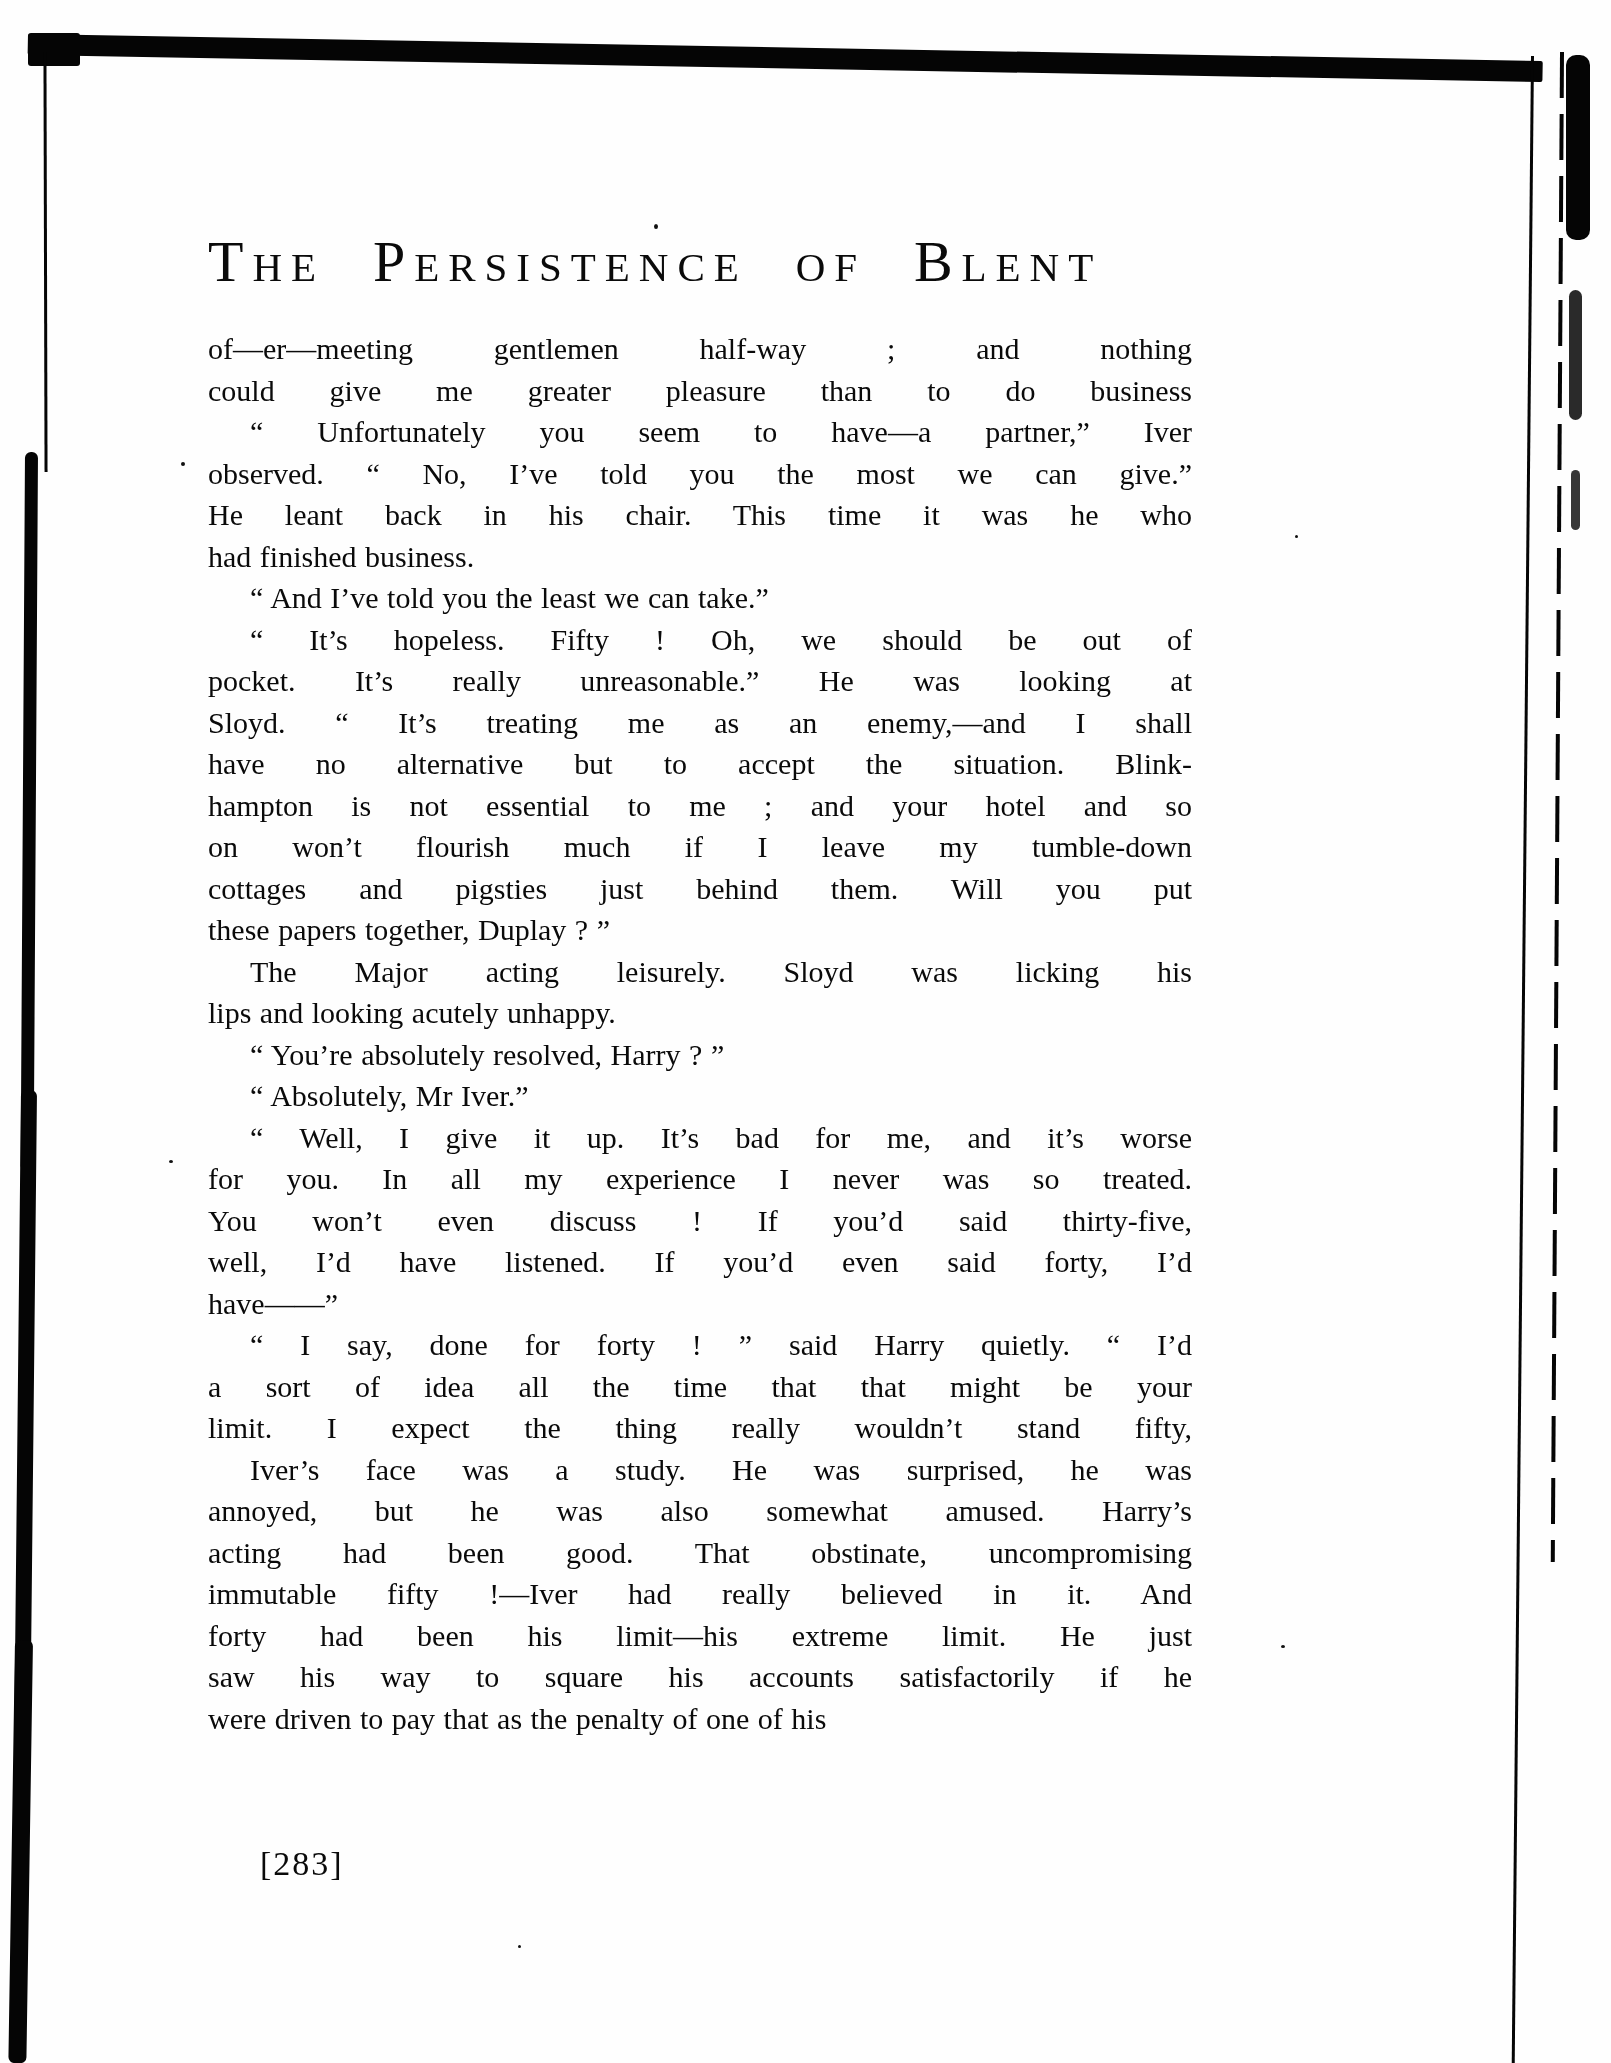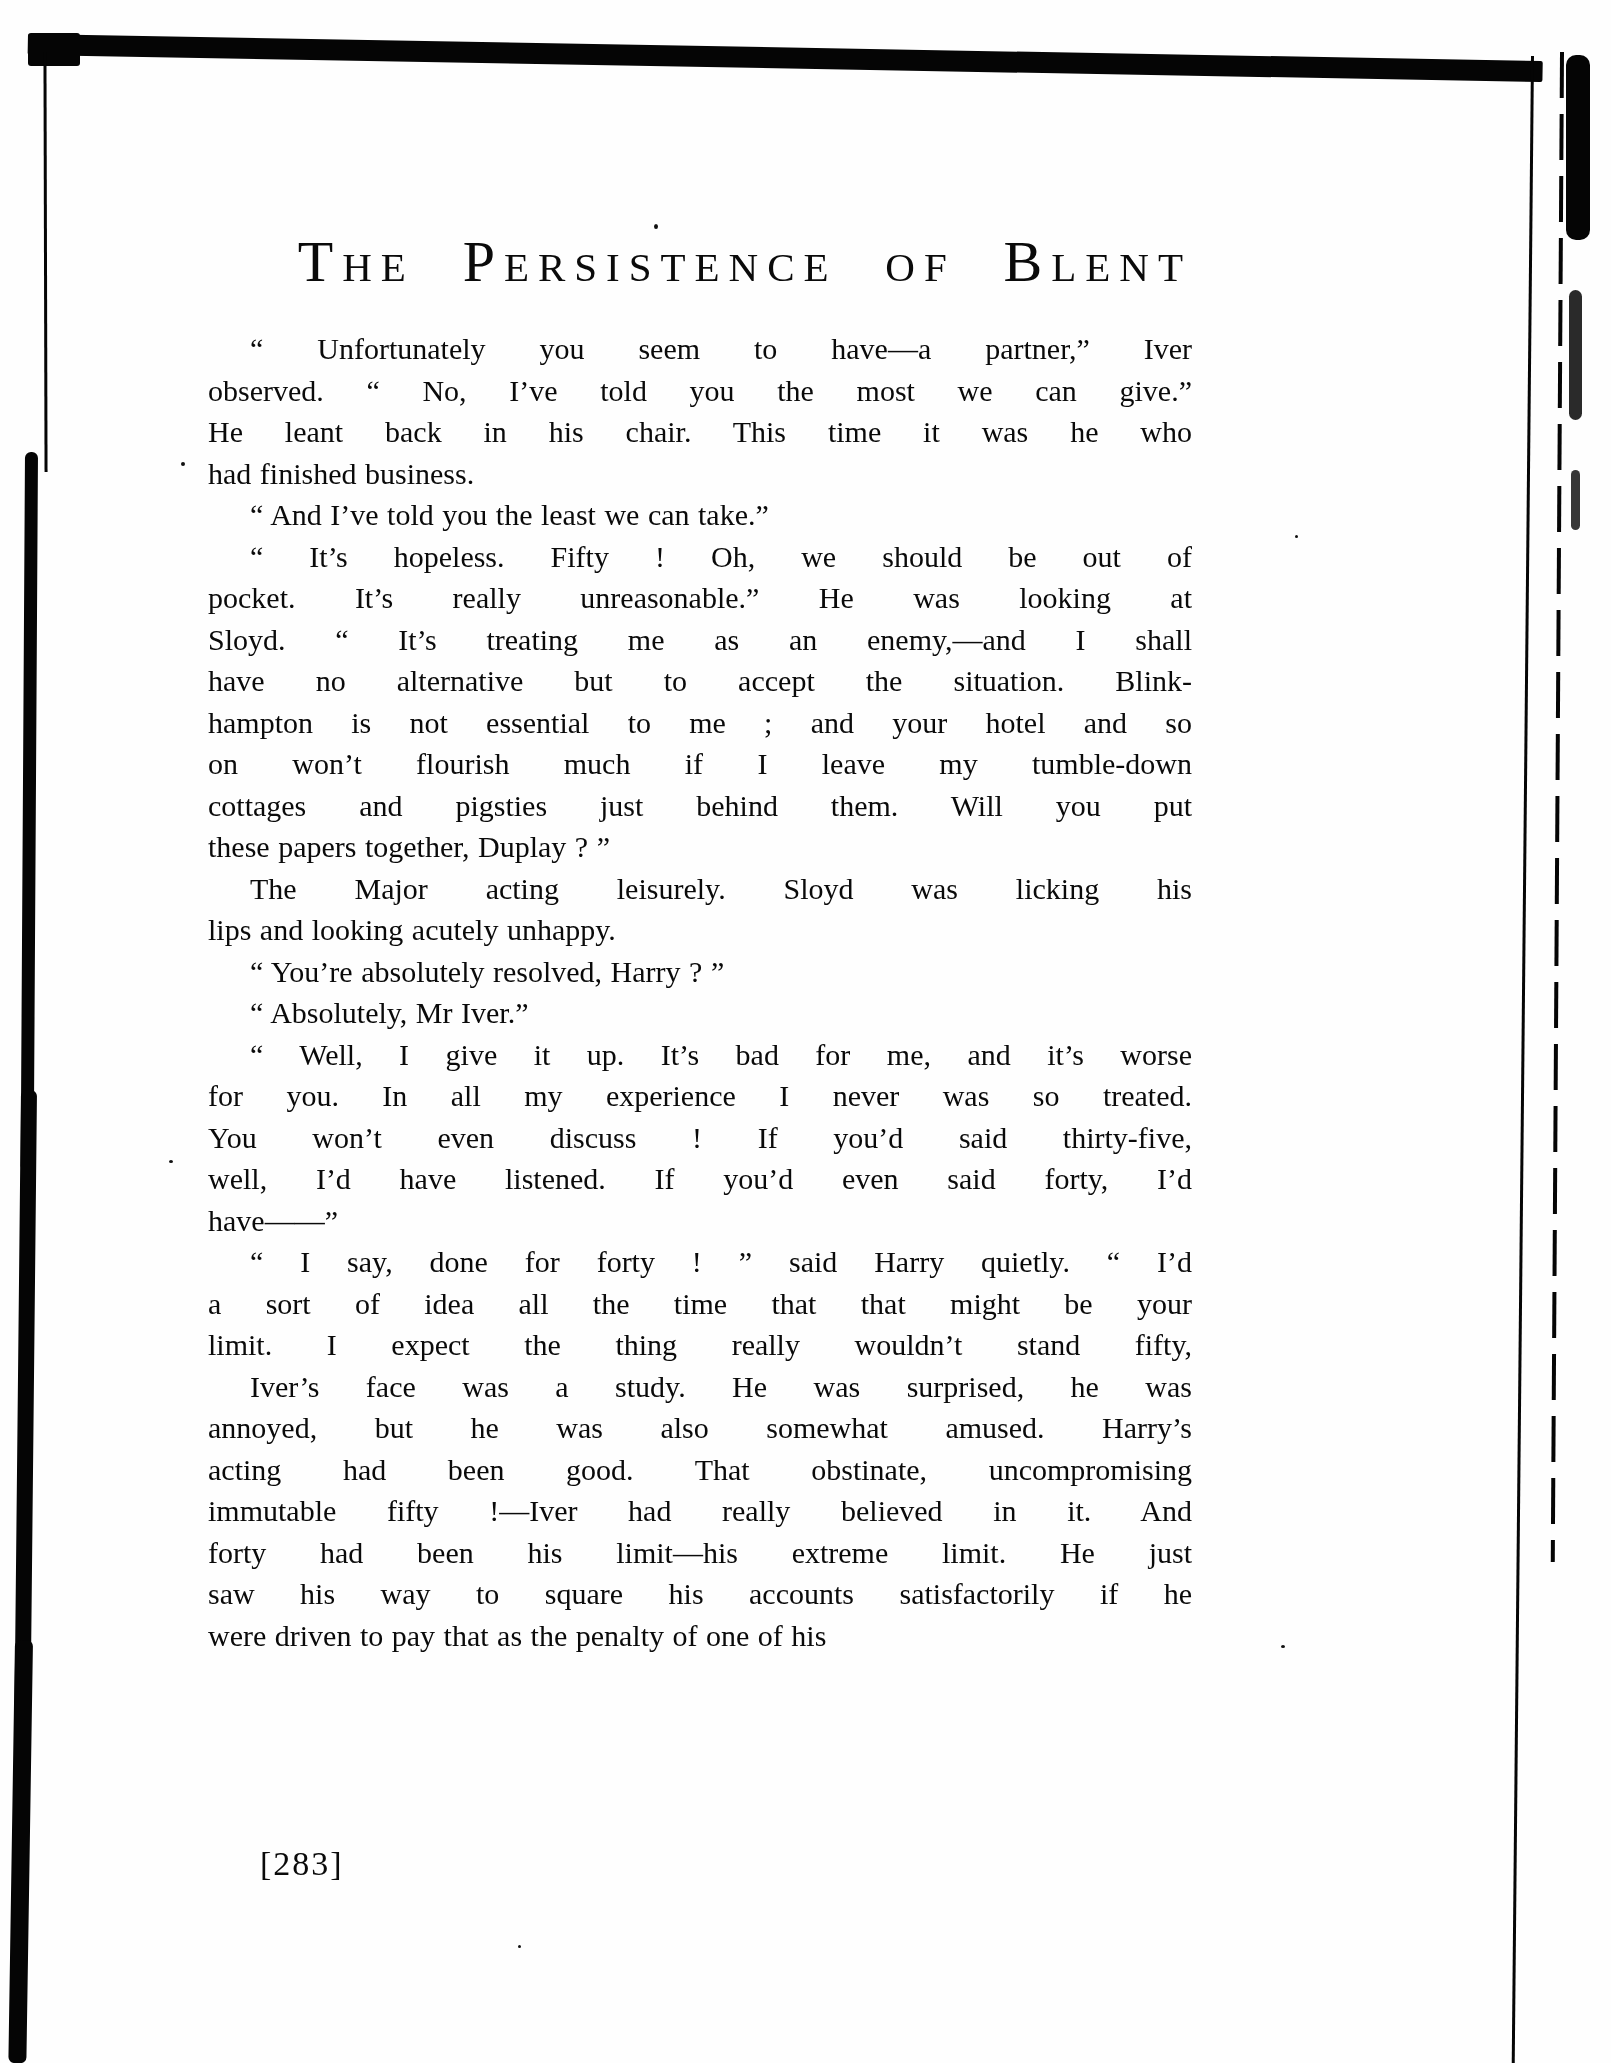--- a/index.html
+++ b/index.html
@@ -28,21 +28,21 @@
     background:repeating-linear-gradient(180deg,#050505 0 46px,rgba(0,0,0,0) 46px 62px);
   }
   #right-smudge-a{left:1566px;top:55px;width:24px;height:185px;border-radius:10px;}
   #right-smudge-b{left:1569px;top:290px;width:13px;height:130px;border-radius:8px;opacity:.85;}
   #right-smudge-c{left:1571px;top:470px;width:9px;height:60px;border-radius:6px;opacity:.8;}
   .speck{position:absolute;background:#111;border-radius:50%;}
 
   
   #header-wrap{
     position:absolute;left:208px;top:233px;width:984px;
-    text-align:right;
+    text-align:left;
   }
   #running-header{
     font-variant:small-caps;
     font-size:58px;line-height:1;
     letter-spacing:0.155em;
     word-spacing:0.42em;
     white-space:nowrap;
   }
 
   
@@ -95,20 +95,22 @@
   <div class="speck" style="left:1281px;top:1645px;width:4px;height:3px;"></div>
   <div class="speck" style="left:518px;top:1945px;width:3px;height:3px;"></div>
 
   <div id="header-wrap">
     <span id="running-header">The Persistence of Blent</span>
   </div>
 
   <div id="body-col">
 
     <p class="para first">
+      <span class="plines">of—er—meeting gentlemen half-way ; and nothing
+could give me greater pleasure than to do business</span>
     </p>
 
     <p class="para">
       <span class="plines">“ Unfortunately you seem to have—a partner,” Iver
 observed. “ No, I’ve told you the most we can give.”
 He leant back in his chair. This time it was he who</span>
       <span class="plast">had finished business.</span>
     </p>
 
     <p class="para only">

